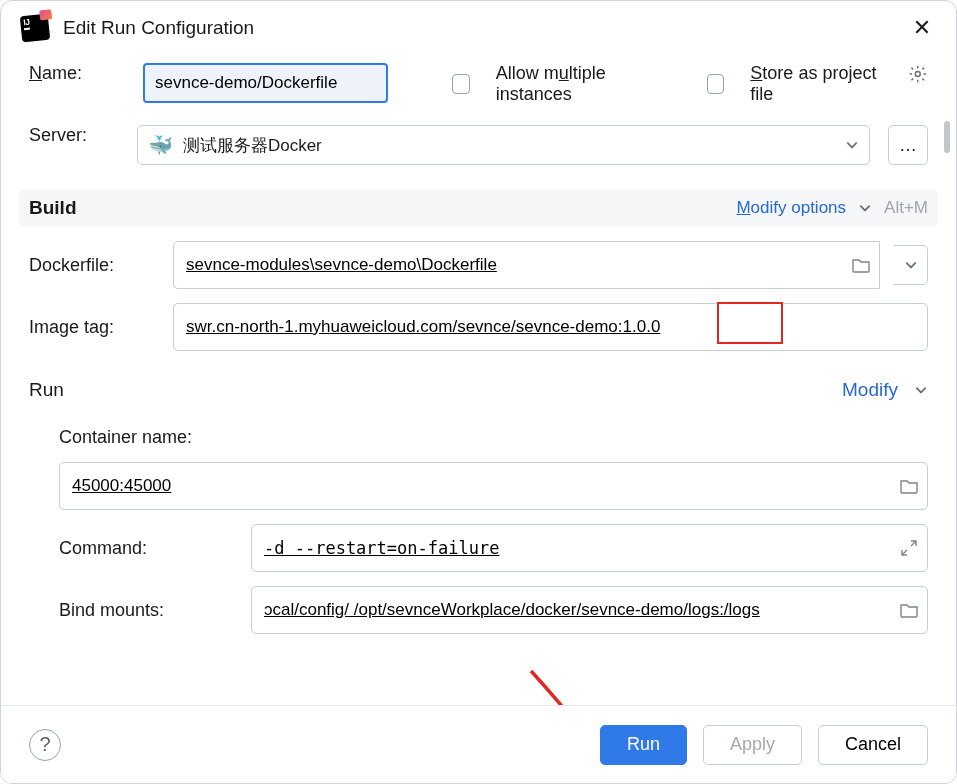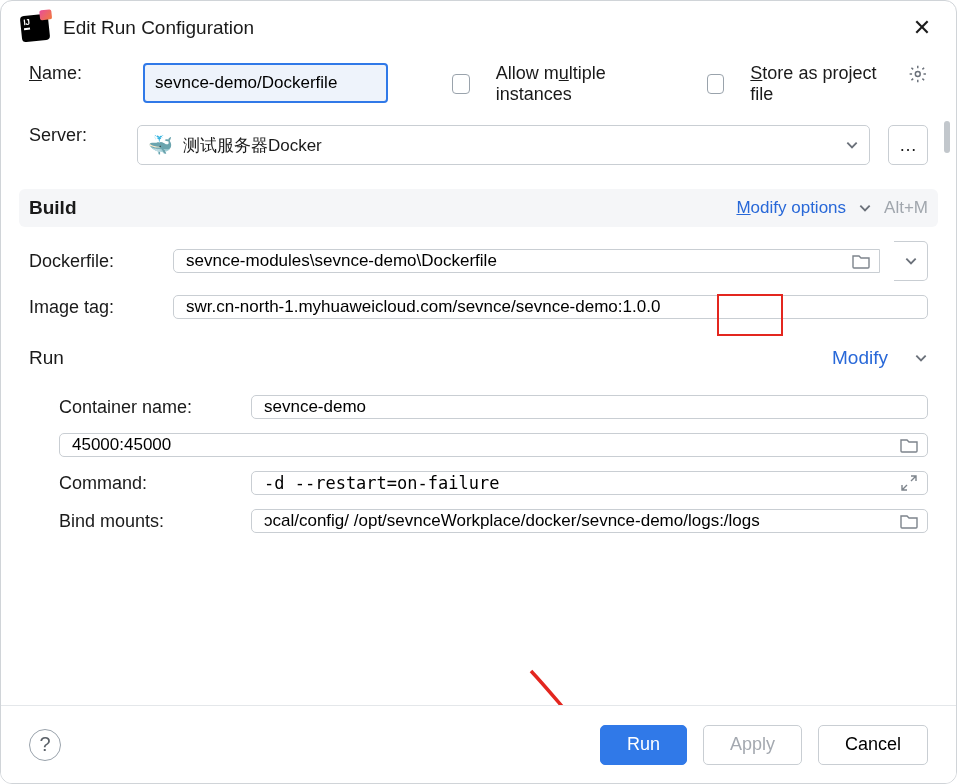--- a/index.html
+++ b/index.html
@@ -184,28 +184,29 @@
 .form-label {
   min-width: 130px;
   font-size: 18px;
 }
 .run-label {
   min-width: 178px;
   font-size: 18px;
 }
 .text-field {
   flex: 1;
-  height: 24px;
+  height: 48px;
   border: 1px solid #c9ced3;
   border-radius: 5px;
   padding: 0 40px 0 12px;
   font-size: 17px;
   font-family: inherit;
   background: #fff;
   position: relative;
+  text-decoration: underline;
 }
 .field-wrap {
   flex: 1;
   position: relative;
   display: flex;
 }
 .field-wrap .text-field { width: 100%; }
 .end-icon {
   position: absolute;
   right: 10px;
@@ -363,34 +364,31 @@
     <div class="form-row" style="position:relative;">
       <div class="form-label">Image tag:</div>
       <div class="field-wrap">
         <input class="text-field" style="padding-right: 12px;" value="swr.cn-north-1.myhuaweicloud.com/sevnce/sevnce-demo:1.0.0">
       </div>
       <div class="red-box" style="left:688px;top:-1px;width:66px;height:42px;"></div>
     </div>
 
     <div class="run-section">
       <span>Run</span>
-      <div style="display:flex;align-items:center;gap:26px;">
+      <div style="display:flex;align-items:center;gap:16px;">
         <span class="link-blue">Modify</span>
         <svg class="chev-down" viewBox="0 0 12 12" fill="none" stroke="#6b717a" stroke-width="1.6">
             <path d="M2 4l4 4 4-4"></path>
           </svg>
       </div>
     </div>
 
     <div class="run-body">
       <div class="form-row">
         <div class="run-label">Container name:</div>
-        <div class="field-wrap">
-          <input class="text-field" style="padding-right: 12px;" value="sevnce-demo">
-        </div>
       </div>
       <div class="form-row">
         <div class="field-wrap">
           <input class="text-field" value="45000:45000" style="">
           <svg class="end-icon" width="18" height="16" viewBox="0 0 18 16" fill="none" stroke="currentColor" stroke-width="1.4">
               <path d="M1 3h6l2 2h8v9a1 1 0 0 1-1 1H2a1 1 0 0 1-1-1V3z"></path>
             </svg>
         </div>
       </div>
       <div class="form-row">

